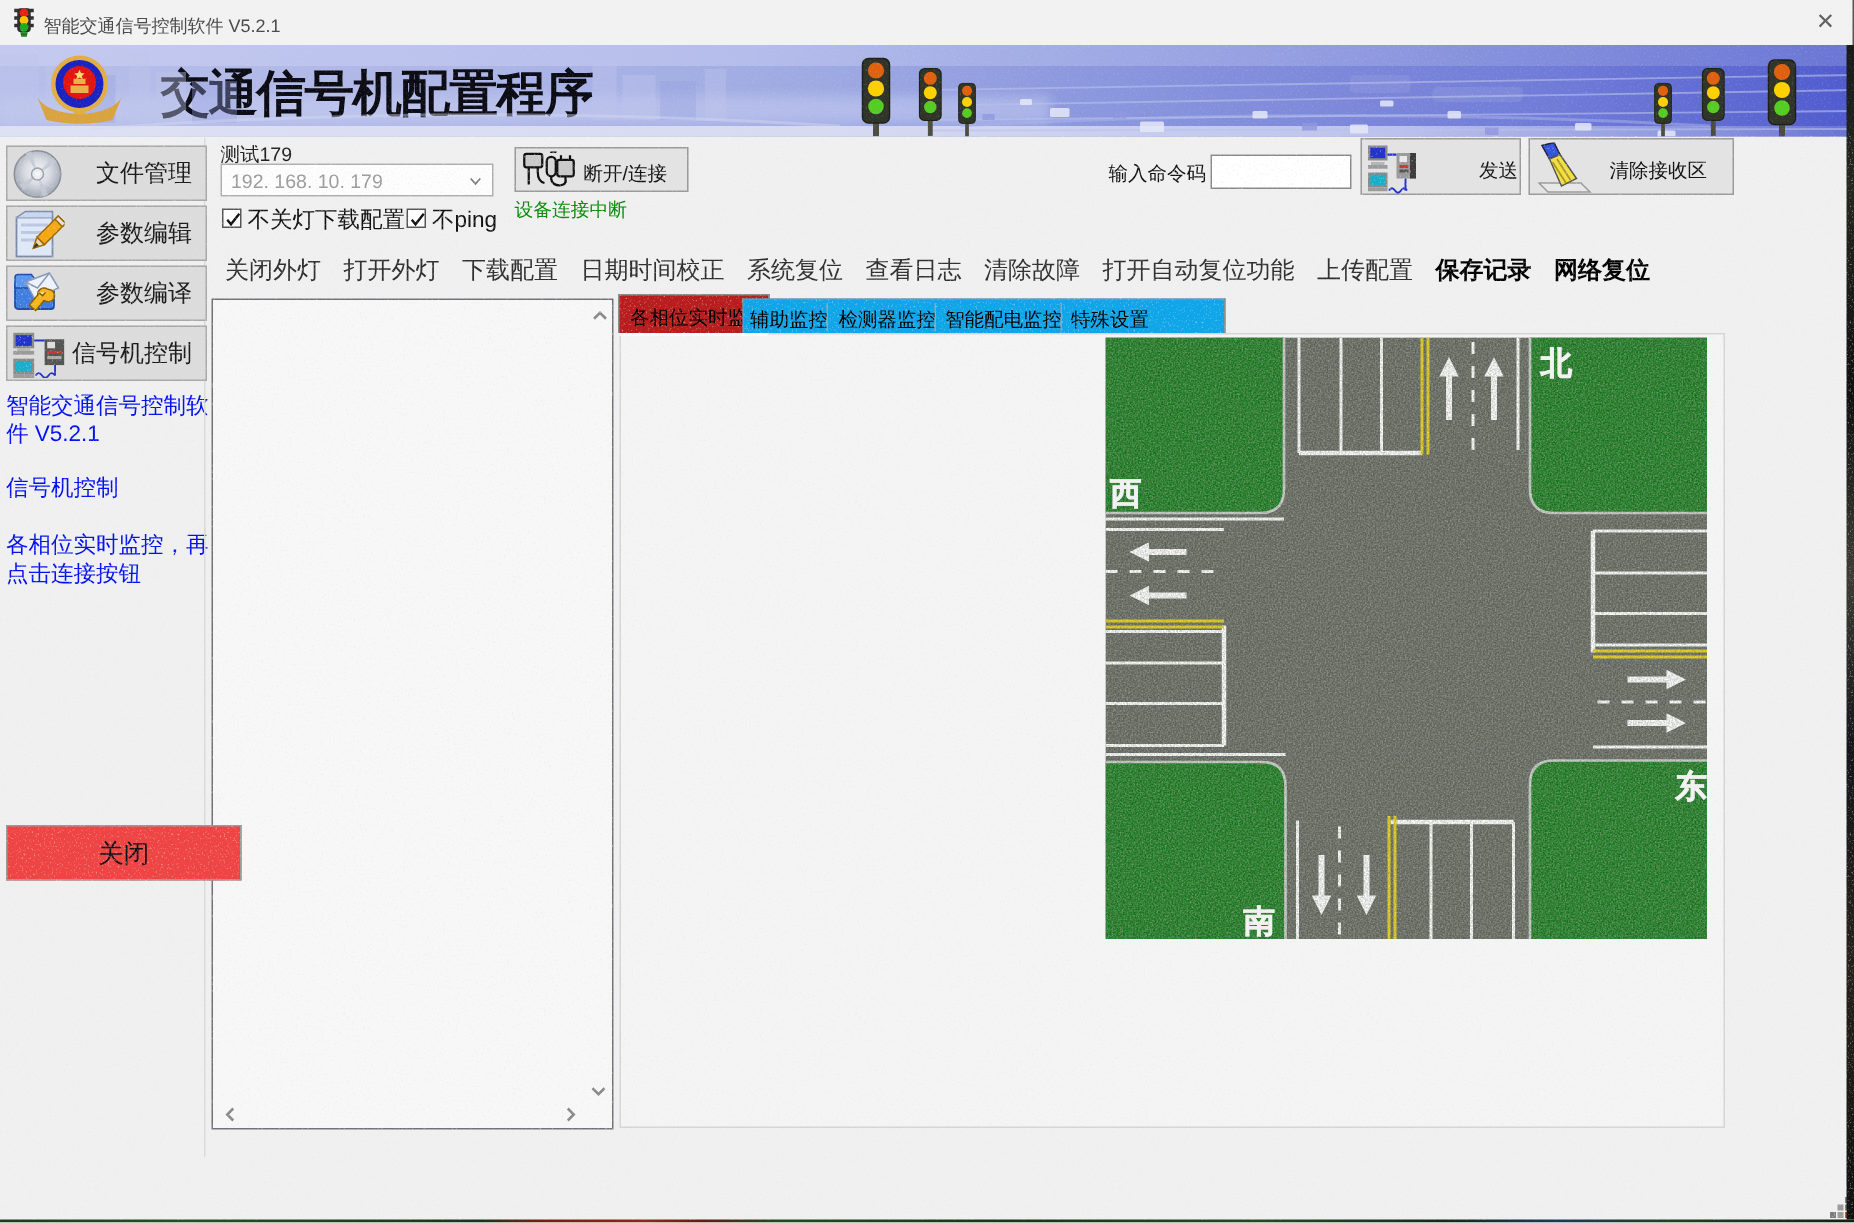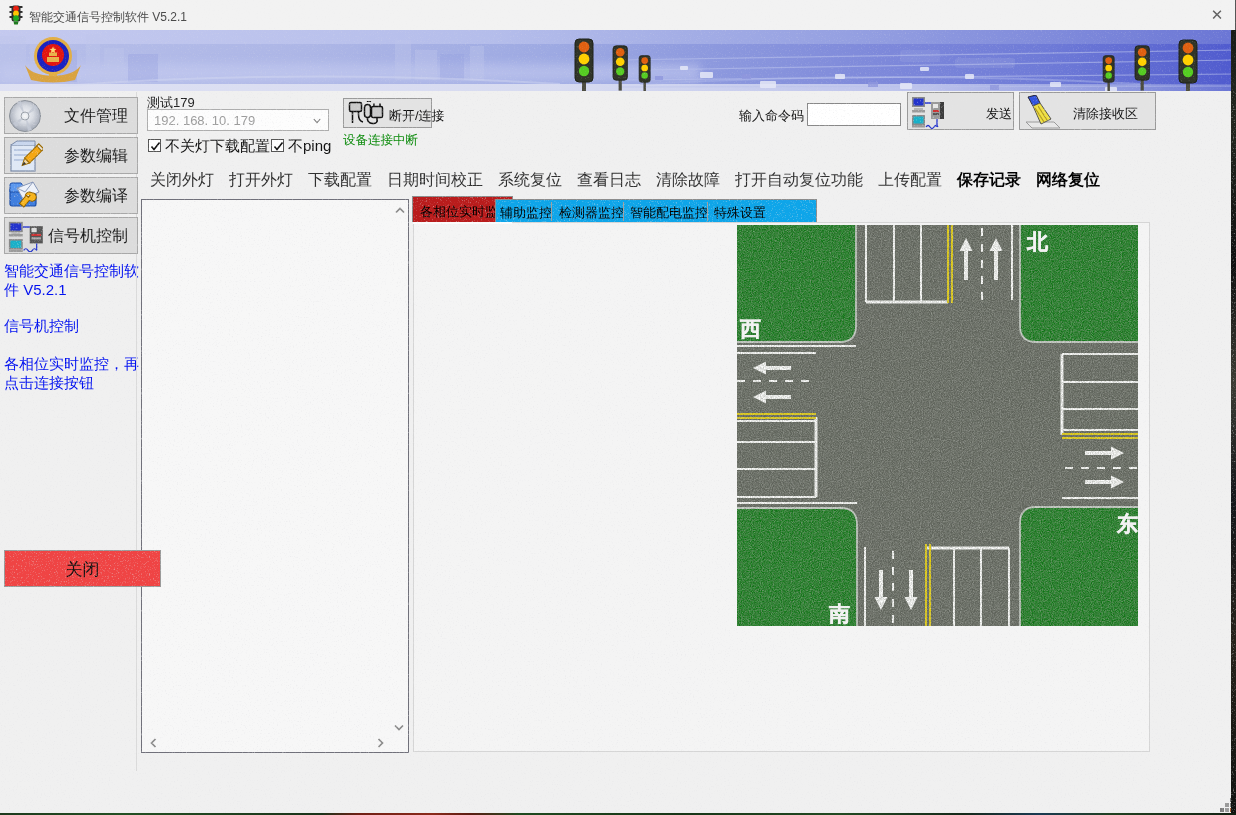--- a/index.html
+++ b/index.html
@@ -23,21 +23,21 @@
 .navbtn{left:4px;width:134px;height:37px;background:#dcdcdc;border:1px solid #a8a8a8;box-sizing:border-box;z-index:2;}
 .navbtn .lbl{position:absolute;right:9px;top:50%;transform:translateY(-50%);font-size:16px;color:#1a1a1a;white-space:nowrap;}
 
 #lbl179{left:147px;top:94px;font-size:13px;color:#222;}
 #combo{left:147px;top:109px;width:182px;height:22px;background:#fdfdfd;border:1px solid #adadad;box-sizing:border-box;}
 #combo .t{position:absolute;left:6px;top:3px;font-size:13px;color:#9c9c9c;}
 #combo .a{position:absolute;right:7px;top:7px;width:8px;height:8px;}
 .cb{width:13px;height:13px;background:#fff;border:1px solid #555;box-sizing:border-box;position:absolute;}
 .cb svg{position:absolute;left:0px;top:0px;}
 .cblbl{font-size:15px;color:#111;white-space:nowrap;}
-#connbtn{left:343px;top:98px;width:89px;height:30px;}
+#connbtn{left:343px;top:98px;width:116px;height:30px;}
 #connbtn .lbl{position:absolute;left:45px;top:8px;font-size:13px;color:#111;white-space:nowrap;}
 #connstat{left:343px;top:132px;font-size:12.5px;color:#0a8a0a;}
 #cmdlbl{left:739px;top:107px;font-size:13px;color:#111;}
 #cmdinput{left:807px;top:103px;width:94px;height:23px;background:#fff;border:1px solid #888;box-sizing:border-box;}
 #sendbtn{left:907px;top:92px;width:107px;height:38px;}
 #sendbtn .lbl{position:absolute;left:78px;top:12px;font-size:13px;color:#111;white-space:nowrap;}
 #clearbtn{left:1019px;top:92px;width:137px;height:38px;}
 #clearbtn .lbl{position:absolute;left:53px;top:12px;font-size:13px;color:#111;white-space:nowrap;}
 
 #menurow{left:150px;top:170px;width:1086px;height:20px;font-size:16px;color:#303030;white-space:nowrap;}
@@ -65,20 +65,21 @@
     <path d="M4.5 16.5 L9.5 16.5 L8.8 19.5 L5.2 19.5 Z" fill="#1e7a1e"></path>
   </svg>
   <div class="abs" id="titletext">智能交通信号控制软件 V5.2.1</div>
   <div class="abs" id="closex">✕</div>
 </div>
 
 <div class="abs" id="banner">
   <div class="abs sky"></div>
   <div class="abs haze"></div>
   <div class="abs road"></div>
+  <div class="abs" id="bannertitle">交通信号机配置程序</div>
   <svg class="abs" style="left:0;top:0" width="1236" height="61" viewBox="0 0 1236 61">
     <g fill="#bfc6ec" opacity="0.4">
       <rect x="0" y="6" width="26" height="46"></rect>
       <rect x="30" y="14" width="18" height="38"></rect>
       <rect x="86" y="4" width="14" height="48"></rect>
       <rect x="104" y="18" width="20" height="34"></rect>
       <rect x="395" y="10" width="16" height="40"></rect>
       <rect x="415" y="20" width="22" height="30"></rect>
       <rect x="470" y="16" width="14" height="34"></rect>
     </g>

